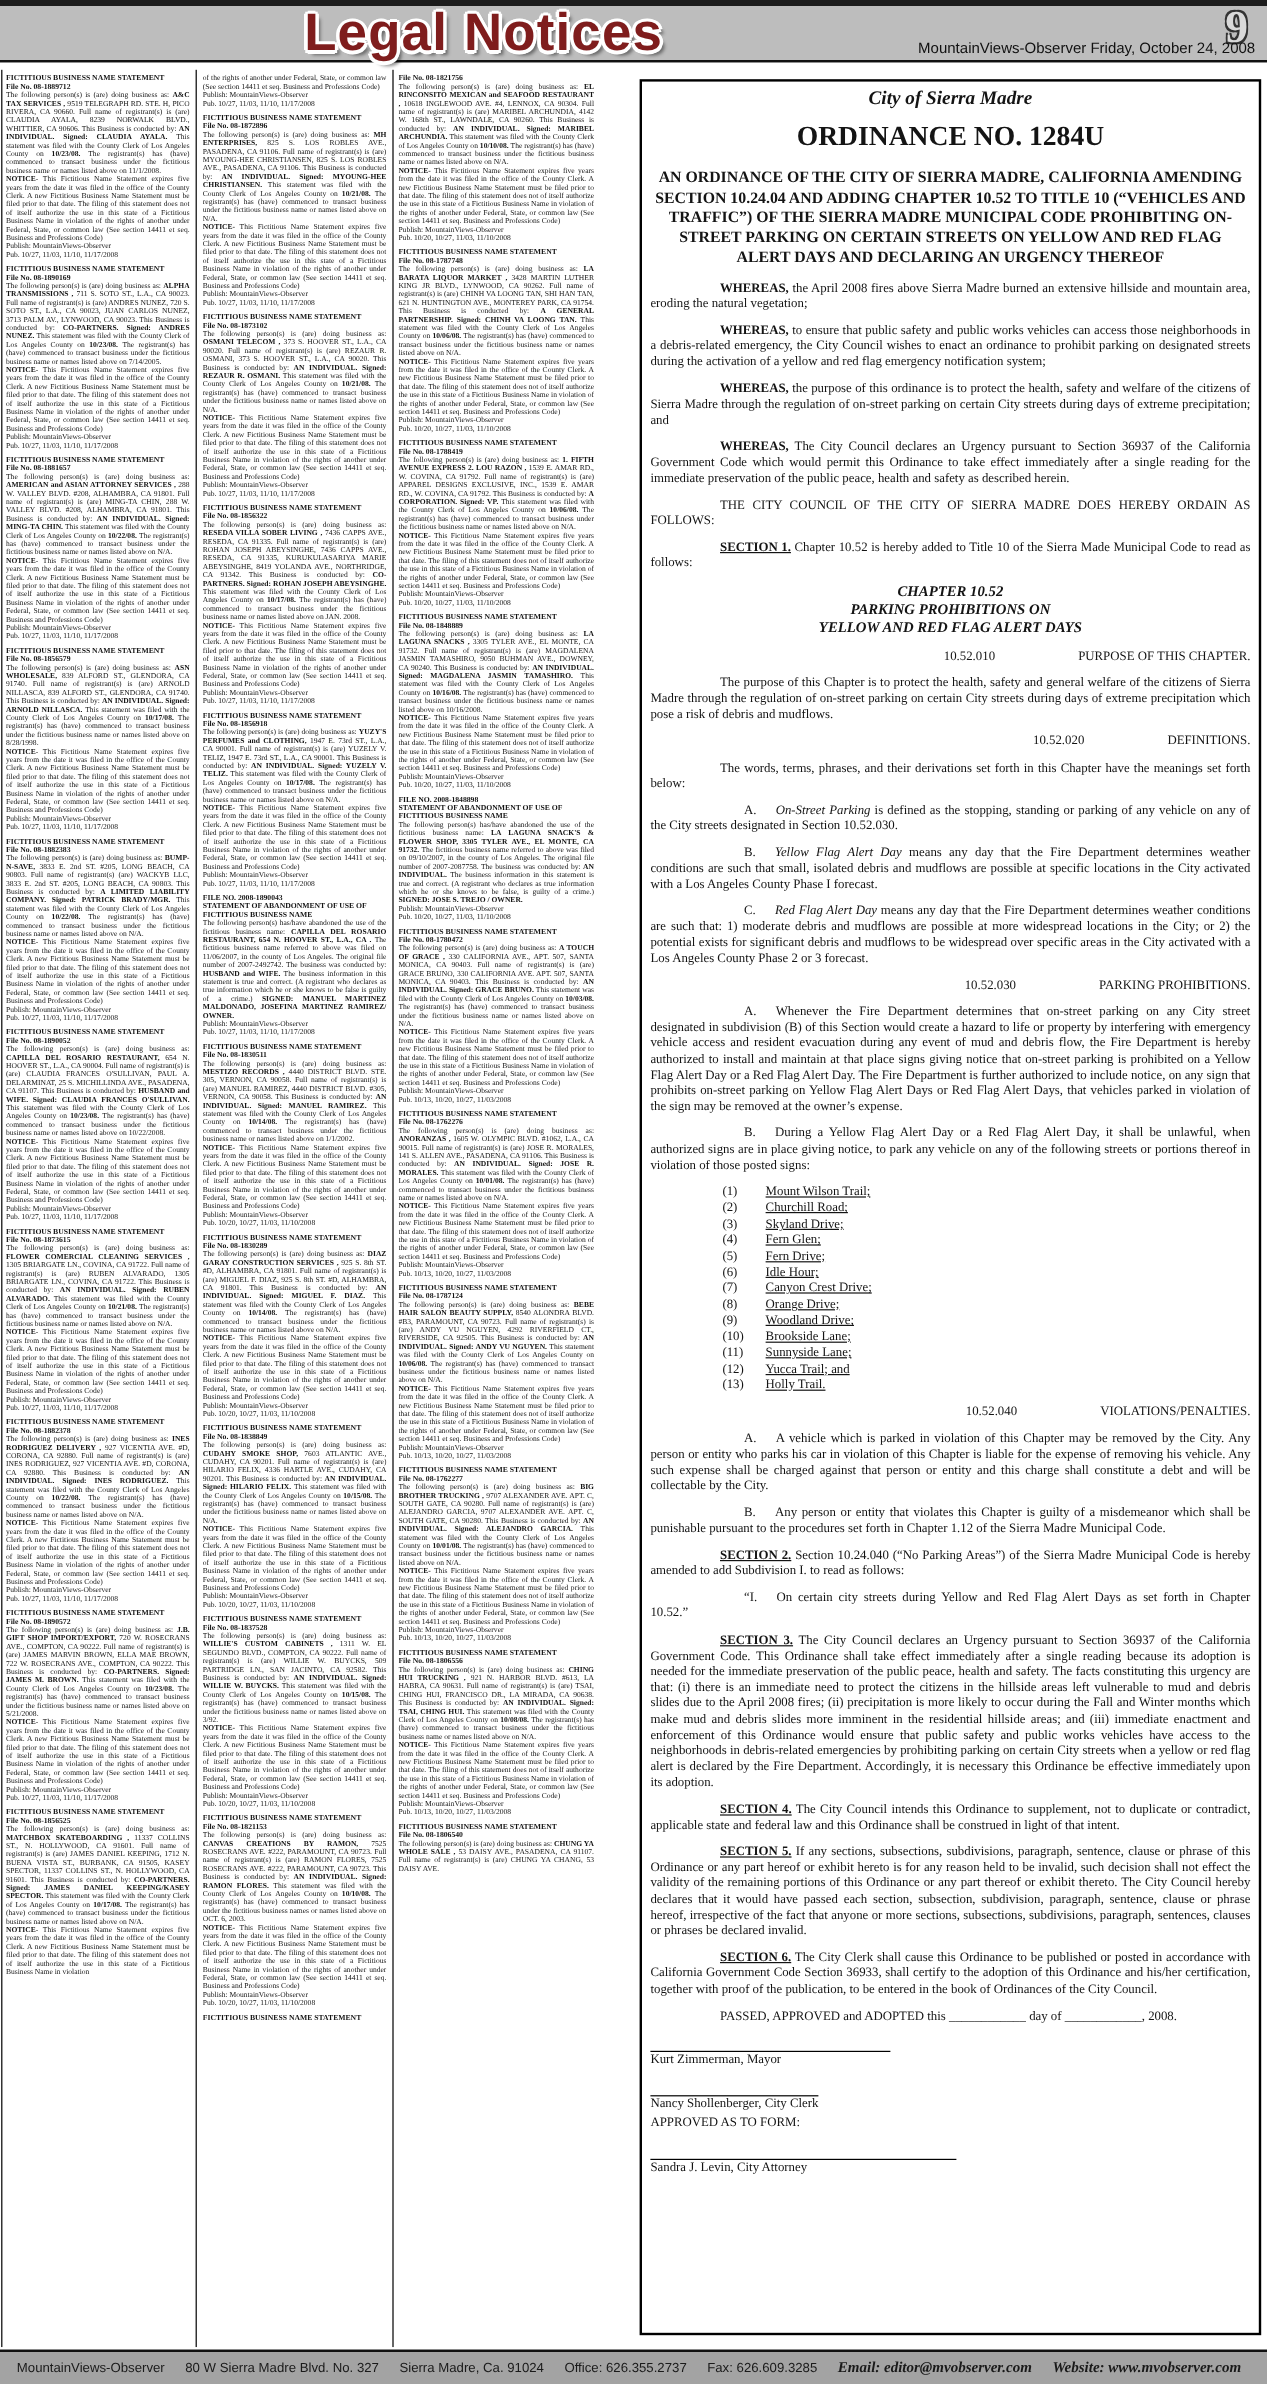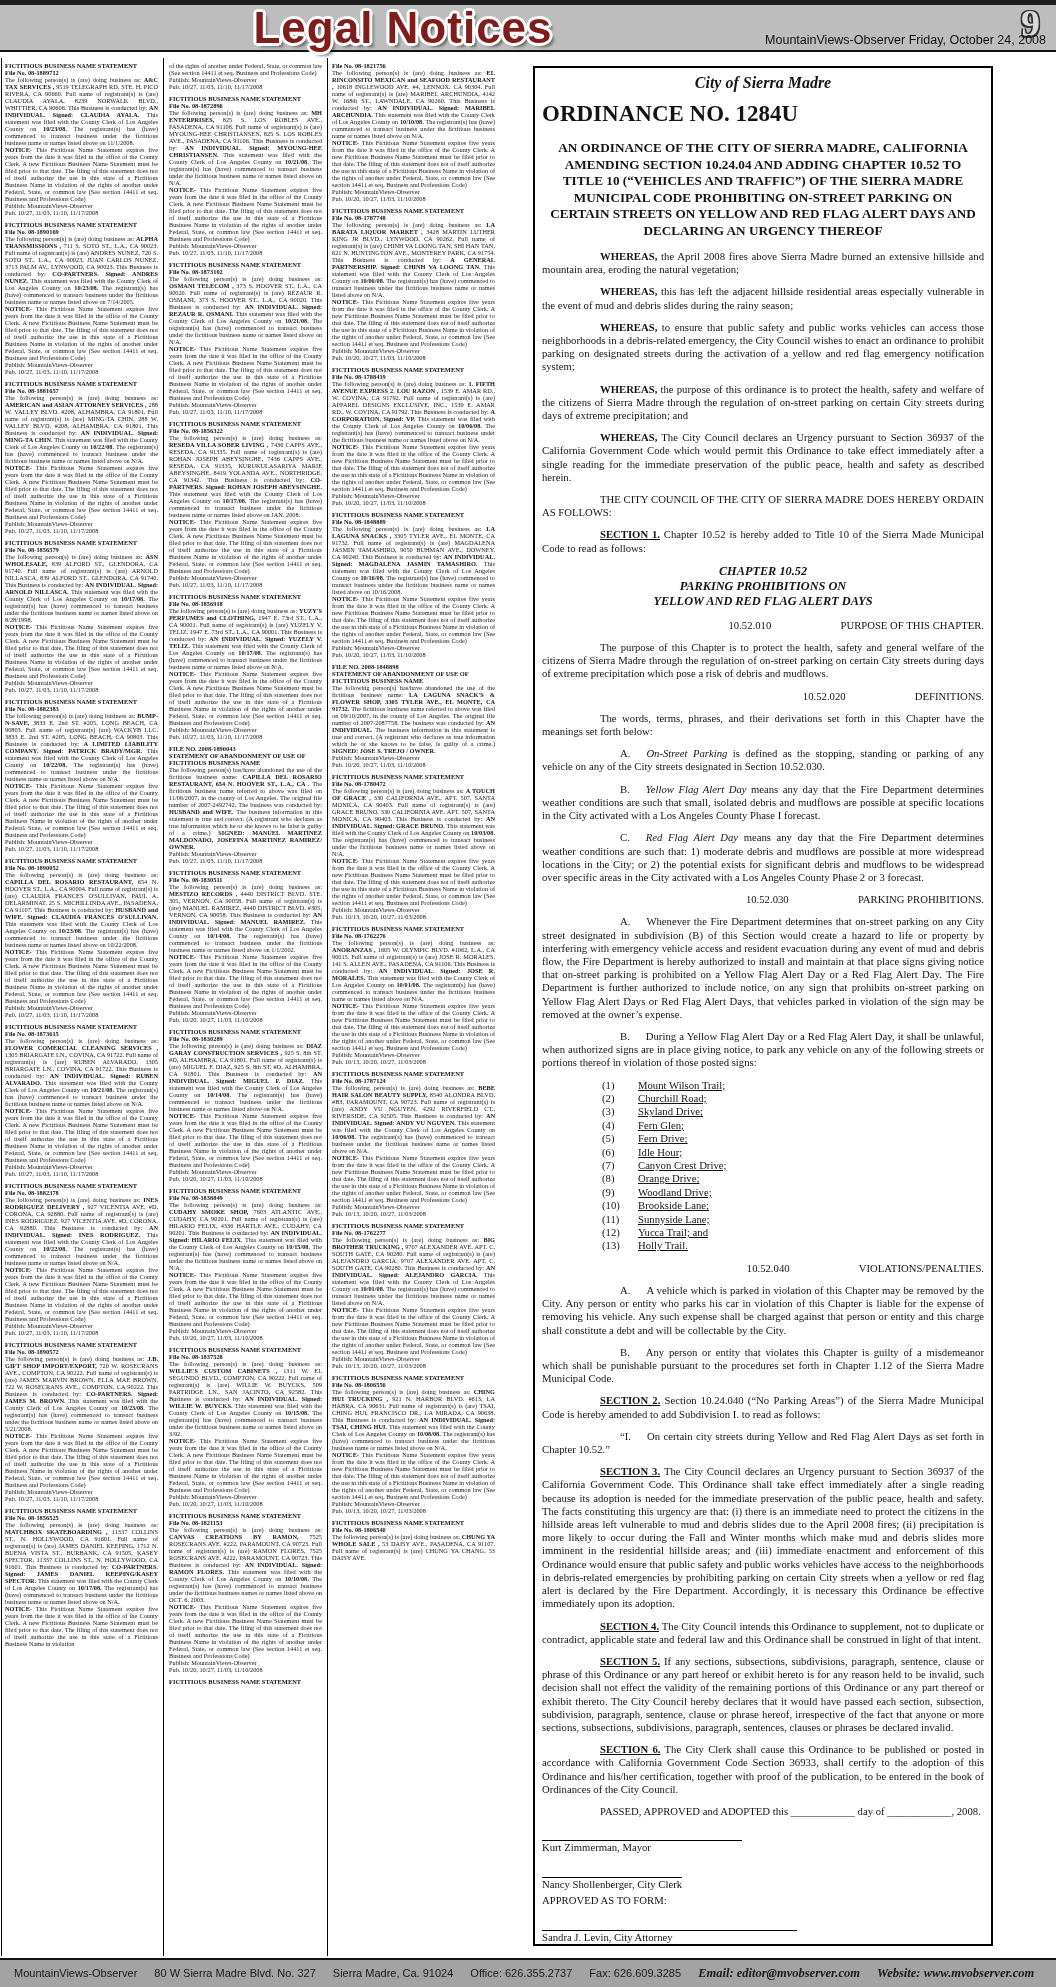--- a/index.html
+++ b/index.html
@@ -24,24 +24,24 @@
   #col1{left:5px;width:153px}
   #col2{left:169px;width:153px}
   #col3{left:332px;width:163px}
   .vrule{position:absolute;top:0;bottom:0;width:1px;background:#000;}
   .r0{left:1px}.r1{left:163px}.r2{left:327px}
   .notice{margin-bottom:5px;}
   .nhead,.nfile{font-weight:bold;font-size:6.4px;line-height:7px;}
   .nbody{margin:0;font-size:6.3px;line-height:7px;text-align:justify;}
   .npub{font-size:6.3px;line-height:7px;}
   
-  .ord-box{position:absolute;left:533px;top:8px;width:460px;height:1880px;border:2px solid #000;
+  .ord-box{position:absolute;left:533px;top:8px;width:518px;height:1880px;border:2px solid #000;
            box-sizing:border-box;padding:4px 7px;overflow:hidden;background:#fff;}
   .ord-city{font-style:italic;font-weight:bold;font-size:16px;text-align:center;margin-top:2px;}
-  .ord-no{font-weight:bold;font-size:23px;margin:9px 0 13px;}
+  .ord-no{font-weight:bold;font-size:23px;text-align:center;margin:9px 0 13px;}
   .ord-title{font-weight:bold;font-size:13.2px;line-height:16.5px;text-align:center;margin:0 2px 11px;}
   .ord-p{font-size:10.7px;line-height:13.2px;text-align:justify;margin:0 0 9px;text-indent:58px;}
   .ord-def{text-indent:78px;}
   .letter{padding-right:16px;}
   .u{text-decoration:underline;}
   .ord-h2{font-size:10.7px;line-height:13.2px;margin:0 0 9px;display:flex;justify-content:flex-end;}
   .ord-h2 .num{width:112px;flex:none;}
   .ord-center{margin:3px 0 10px;}
   .ord-center div{font-weight:bold;font-size:12.3px;line-height:15px;text-align:center;font-style:italic;}
   .streets{margin:0 0 9px;}
@@ -324,21 +324,20 @@
         <p class="nbody"><span>The following person(s) is (are) doing business as: </span><b>CHUNG YA WHOLE SALE , </b><span>53 DAISY AVE., PASADENA, CA 91107. Full name of registrant(s) is (are) CHUNG YA CHANG, 53 DAISY AVE.</span></p>
       </div>
     </div>
 
   <div class="ord-box">
     <div class="ord-city">City of Sierra Madre</div>
     <div class="ord-no">ORDINANCE NO. 1284U</div>
     <div class="ord-title">AN ORDINANCE OF THE CITY OF SIERRA MADRE, CALIFORNIA AMENDING SECTION 10.24.04  AND ADDING CHAPTER 10.52 TO TITLE 10  (“VEHICLES AND TRAFFIC”) OF THE SIERRA MADRE MUNICIPAL CODE PROHIBITING ON-STREET PARKING ON CERTAIN STREETS ON YELLOW AND RED FLAG ALERT DAYS AND DECLARING AN URGENCY THEREOF</div>
     <div id="ord-blocks">
         <p class="ord-p"><b>WHEREAS,</b> the April 2008 fires above Sierra Madre burned an extensive hillside and mountain area, eroding the natural vegetation;</p>
-        <p class="ord-p"><b>WHEREAS,</b> this has left the adjacent hillside residential areas especially vulnerable in the event of mud and debris slides during the rainy season;</p>
         <p class="ord-p"><b>WHEREAS,</b> to ensure that public safety and public works vehicles can access those neighborhoods in a debris-related emergency, the City Council wishes to enact an ordinance to prohibit parking on designated streets during the activation of a yellow and red flag emergency notification system;</p>
         <p class="ord-p"><b>WHEREAS,</b> the purpose of this ordinance is to protect the health, safety and welfare of the citizens of Sierra Madre through the regulation of on-street parking on certain City streets during days of extreme precipitation; and</p>
         <p class="ord-p"><b>WHEREAS,</b> The City Council declares an Urgency pursuant to Section 36937 of the California Government Code which would permit this Ordinance to take effect immediately after a single reading for the immediate preservation of the public peace, health and safety as described herein.</p>
         <p class="ord-p">THE CITY COUNCIL OF THE CITY OF SIERRA MADRE DOES HEREBY ORDAIN AS FOLLOWS:</p>
         <p class="ord-p"><b class="u">SECTION 1.</b> Chapter 10.52 is hereby added to Title 10 of the Sierra Made Municipal Code to read as follows:</p>
         <div class="ord-center">
           <div>CHAPTER 10.52</div>
           <div>PARKING PROHIBITIONS ON</div>
           <div>YELLOW AND RED FLAG ALERT DAYS</div>
         </div>

